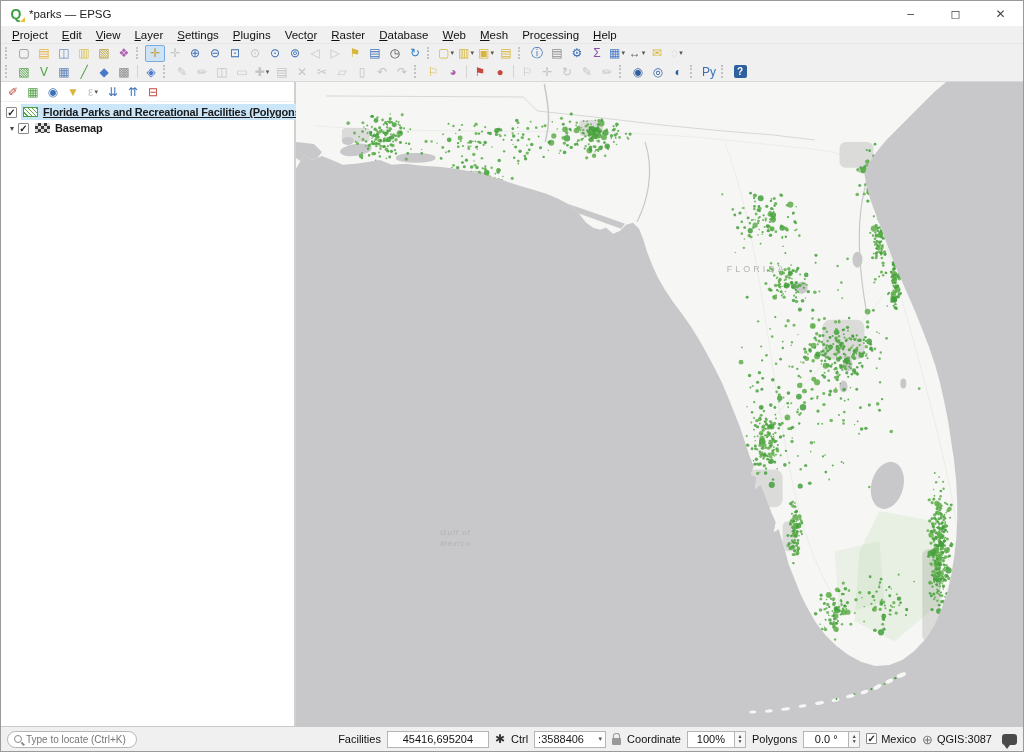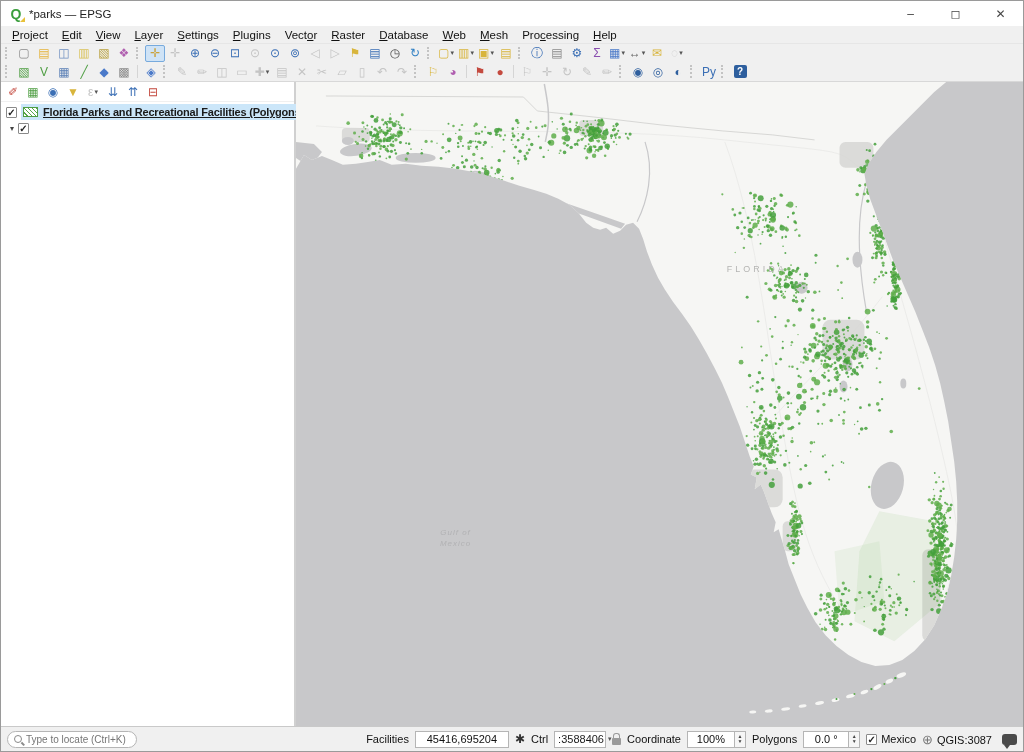--- a/index.html
+++ b/index.html
@@ -62,21 +62,21 @@
   .locator { width:130px; height:17px; background:#fff; border:1px solid #b5b5b5; border-radius:9px; display:flex; align-items:center; padding:0 6px; gap:4px; }
   .mag-icon { width:8px; height:8px; border:1.5px solid #8a8a8a; border-radius:50%; position:relative; flex:0 0 auto; }
   .mag-icon::after { content:''; position:absolute; width:4px; height:1.5px; background:#8a8a8a; transform:rotate(45deg); right:-4px; bottom:-2px; }
   .locator input { border:none; outline:none; width:100%; font-size:10px; color:#9a9a9a; background:transparent; font-family:"Liberation Sans",sans-serif; }
   .sb-label { font-size:11px; color:#111; }
   .sb-input { height:17px; background:#fff; border:1px solid #b5b5b5; font-size:11px; text-align:center; font-family:"Liberation Sans",sans-serif; color:#111; }
   .sb-combo { height:17px; background:#fff; border:1px solid #b5b5b5; display:flex; align-items:center; padding:0 3px; gap:4px; font-size:11px; }
   .sb-combo .dd { font-size:7px; color:#555; margin-left:auto; }
   .spin { display:flex; flex-direction:column; justify-content:center; width:11px; height:17px; border:1px solid #b5b5b5; border-left:none; background:#f6f6f6; }
   .spin span { font-size:5px; line-height:5px; text-align:center; color:#444; }
-  .sb-group { display:flex; align-items:flex-end; gap:4px; }
+  .sb-group { display:flex; align-items:flex-start; gap:4px; }
   .sb-auto { margin-left:auto; display:flex; align-items:center; gap:6px; }
   .lock { width:9px; height:7px; background:#9a9a9a; border-radius:1px; position:relative; margin-top:4px; }
   .lock::before { content:''; position:absolute; left:1px; top:-5px; width:5px; height:5px; border:1.5px solid #9a9a9a; border-bottom:none; border-radius:3px 3px 0 0; }
   .sb-check { width:11px; height:11px; background:#fff; border:1px solid #8a8a8a; border-radius:1px; font-size:10px; line-height:9px; text-align:center; font-weight:bold; color:#222; }
   .globe { font-size:13px; color:#777; line-height:13px; }
   .bubble { width:15px; height:11px; background:#4a4a4a; border-radius:3px; position:relative; margin-left:4px; }
   .bubble::after { content:''; position:absolute; left:2px; bottom:-4px; border-left:3px solid transparent; border-right:3px solid transparent; border-top:4px solid #4a4a4a; }
 </style>
 </head>
 <body>
@@ -364,20 +364,24 @@
           <span class="tree-arrow"></span>
           <span class="tree-check">✓</span>
           <span class="tree-sel selected">
             <span class="swatch parks"></span>
             <span class="layer-label active">Florida Parks and Recreational Facilities (Polygons)</span>
           </span>
         </div>
         <div class="tree-row">
           <span class="tree-arrow">▾</span>
           <span class="tree-check">✓</span>
+          <span class="tree-sel">
+            <span class="swatch checker"></span>
+            <span class="layer-label">Basemap</span>
+          </span>
         </div>
       </div>
     </div>
 
     <div class="map-canvas">
       <svg viewBox="0 0 729 645" preserveAspectRatio="none">
         <rect x="0" y="0" width="729" height="645" fill="#c8c8ca"></rect>
         <defs>
           <path id="landpath" d="M0,0 L652,0 640,10 628,22 616,34 604,46 592,58 582,70 574,82 570,92 572,104 576,118 582,134 588,150 594,166 600,182 607,198 614,214 621,230 628,248 635,266 641,284 646,302 650,320 654,340 657,360 660,380 662,400 663,420 663,440 662,458 660,476 657,494 653,512 647,528 640,544 631,558 620,570 608,579 595,584 581,585 567,581 554,574 542,565 531,554 521,541 513,527 506,513 500,498 494,483 490,468 486,455 484,448 479,451 481,441 477,432 473,421 469,410 466,403 460,408 462,396 456,393 459,385 455,375 450,360 445,345 439,330 433,315 427,301 420,287 412,272 404,258 396,245 387,232 378,220 370,208 363,196 357,183 352,170 348,157 344,147 338,141 331,143 325,149 318,152 311,146 305,148 298,146 291,141 283,131 274,123 263,117 251,112 238,108 224,104 209,99 193,94 177,90 160,87 143,85 126,84 110,82 96,83 84,78 72,80 60,82 47,83 36,78 26,74 16,78 8,73 0,87 Z"></path>
           <clipPath id="landclip">
@@ -2522,25 +2526,25 @@
   </div>
 
   <div class="statusbar">
     <div class="locator">
       <span class="mag-icon"></span>
       <input type="text" placeholder="Type to locate (Ctrl+K)" style="">
     </div>
 
     <div class="sb-auto">
       <span class="sb-label">Facilities</span>
-      <input class="sb-input" style="width: 94px;" value="45416,695204">
+      <input class="sb-input" style="width: 102px;" value="45416,695204">
       <span style="font-size:12px;color:#333">✱</span>
 
       <span class="sb-label">Ctrl</span>
-      <span class="sb-combo" style="width:52px">
+      <span class="sb-combo" style="width:72px">
         <span>:3588406</span>
         <span class="dd">▾</span>
       </span>
 
       <span class="lock"></span>
 
       <span class="sb-label">Coordinate</span>
       <span class="sb-group" style="gap:0">
         <input class="sb-input" style="width: 48px;" value="100%">
         <span class="spin">

